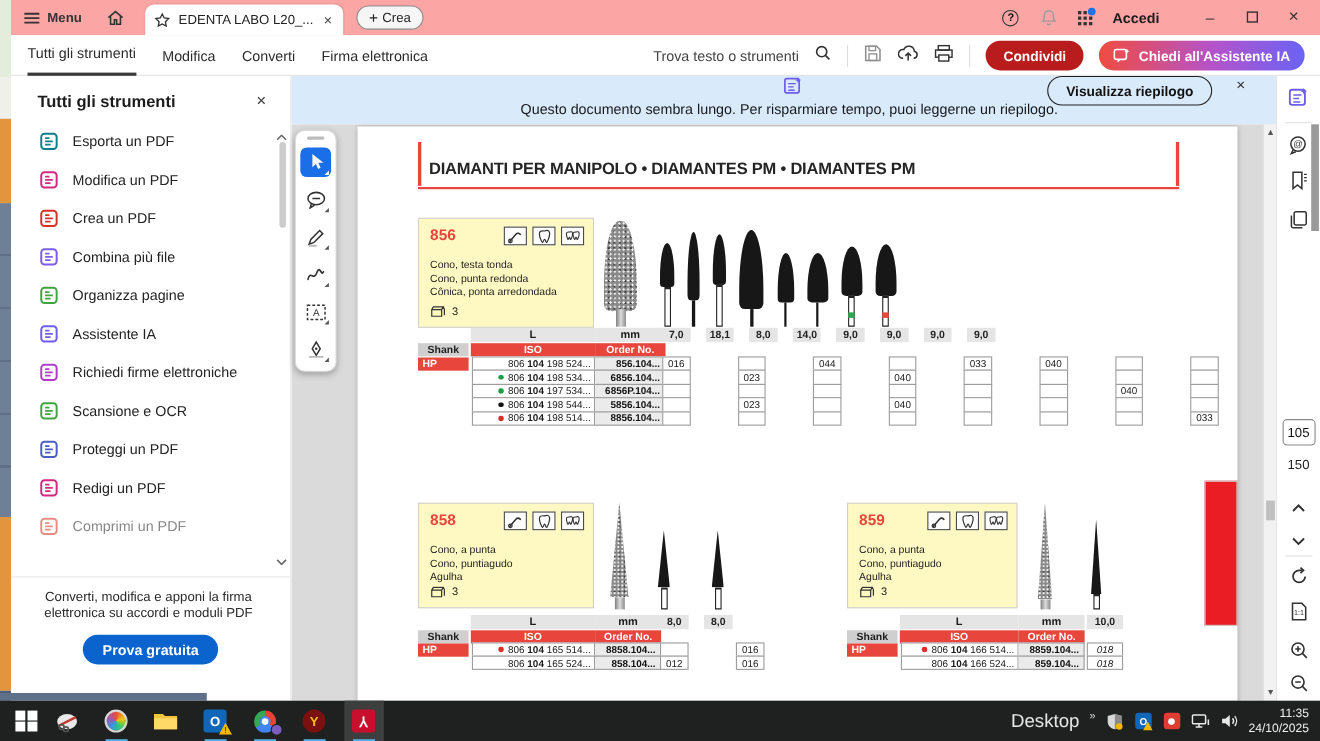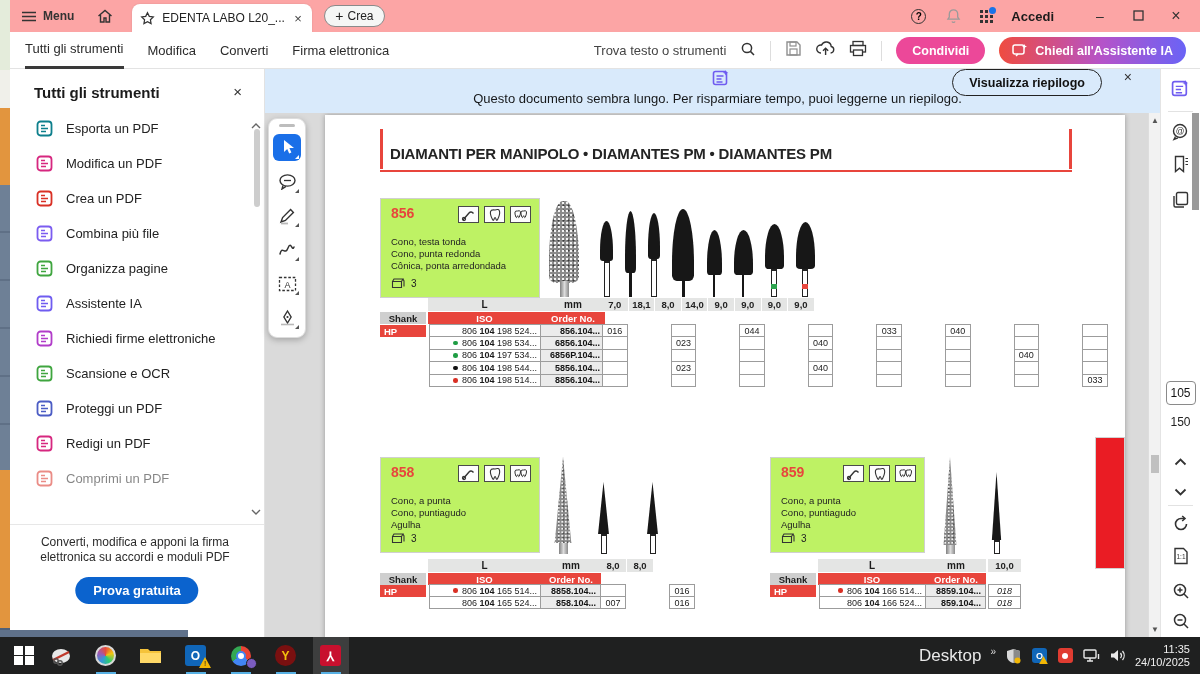--- a/index.html
+++ b/index.html
@@ -27,21 +27,21 @@
   .winctl { font-size:14px; color:#333; width:20px; text-align:center; }
 
   
   #menubar { position:absolute; left:10px; top:32px; right:0; height:37px; background:#fff; border-bottom:1px solid #e3e3e3; display:flex; align-items:center; }
   .mb-item { font-size:13px; color:#2b2b2b; margin-left:24px; height:37px; display:flex; align-items:center; }
   .mb-item.first { margin-left:15px; }
   .mb-item.active { border-bottom:3px solid #3a3a3a; font-weight:normal; }
   .mb-right { position:absolute; right:0; top:0; height:37px; display:flex; align-items:center; gap:14px; padding-right:14px; }
   .search-lbl { font-size:13px; color:#444; }
   .vdiv { width:1px; height:20px; background:#ddd; }
-  .condividi { height:27px; background:#ec4899; color:#fff; border-radius:14px; font-size:12.5px; font-weight:bold; display:flex; align-items:center; padding:0 16px; }
+  .condividi { height:27px; background:#b91c1c; color:#fff; border-radius:14px; font-size:12.5px; font-weight:bold; display:flex; align-items:center; padding:0 16px; }
   .assistant { height:27px; border-radius:14px; color:#fff; font-size:12.5px; font-weight:bold; display:flex; align-items:center; gap:7px; padding:0 13px;
     background:linear-gradient(90deg,#ef4c40 0%,#b553c9 55%,#6a63f6 100%); }
 
   
   #sidebar { position:absolute; left:10px; top:69px; width:255px; bottom:37px; background:#fff; border-right:1px solid #e2e2e2; z-index:4; }
   .sb-title { position:absolute; left:24px; top:15px; font-size:15px; font-weight:bold; color:#1b1b1b; }
   .sb-close { position:absolute; right:22px; top:14px; font-size:15px; color:#333; }
   #toolitems { position:absolute; left:0; top:42px; right:12px; height:412px; overflow:hidden; }
   .tool-row { height:35px; display:flex; align-items:center; padding-left:26px; gap:13px; }
   .tool-row span.lbl { font-size:13px; color:#222; }
@@ -62,21 +62,21 @@
 
   
   #docarea { position:absolute; left:265px; top:113px; width:895px; bottom:37px; background:#dadada; overflow:hidden; }
   #page { position:absolute; left:60px; top:2px; width:800px; height:560px; background:#fff; box-shadow:0 0 5px rgba(0,0,0,.3); }
 
   .ptitle-bar { position:absolute; width:3px; height:40px; background:#e8453c; }
   .ptitle { position:absolute; left:65px; top:30px; font-size:15px; font-weight:bold; color:#242424; letter-spacing:-0.2px; white-space:nowrap; }
   .ptitle-underline { position:absolute; left:55px; top:55px; width:692px; height:2px; background:#e8453c; }
 
   .prod { position:absolute; left:0; top:0; width:100%; height:100%; }
-  .infobox { position:absolute; background:#bef264; border:1px solid #d0d0d0; }
+  .infobox { position:absolute; background:#fef9c3; border:1px solid #d0d0d0; }
   .pcode { position:absolute; left:10px; top:6px; font-size:14px; font-weight:bold; color:#e8453c; }
   .picons { position:absolute; right:8px; top:7px; display:flex; gap:5px; }
   .picon { width:21px; height:17px; border:1px solid #4a4a4a; background:#fdfdfd; display:flex; align-items:center; justify-content:center; }
   .pdesc { position:absolute; left:10px; top:37px; }
   .pdesc-line { display:block; font-size:9.5px; line-height:12px; color:#222; }
   .pqty { position:absolute; left:10px; bottom:8px; display:flex; align-items:center; gap:6px; font-size:10px; color:#222; }
 
   .photo-dome { position:absolute; width:30px; height:82px; background:#8b8b8b;
     background-image:radial-gradient(#f2f2f2 .8px,transparent 1px),radial-gradient(#3b3b3b .9px,transparent 1.1px);
     background-size:4px 4px,5px 5px; background-position:0 0,2px 2px;
@@ -88,21 +88,21 @@
   .photo-shaft { position:absolute; width:9px; background:linear-gradient(90deg,#808080,#dcdcdc 50%,#8a8a8a); }
 
   .sils { position:absolute; display:flex; justify-content:space-between; align-items:flex-end; }
   .silcol { display:flex; flex-direction:column; align-items:center; }
   .cone.dome { background:#171717; border-radius:50% 50% 22% 22% / 75% 75% 8% 8%; }
   .cone.needle { background:#171717; clip-path:polygon(50% 0,92% 100%,8% 100%); }
   .stem { width:2.5px; background:#171717; position:relative; }
   .stem.outline { width:6px; background:#fff; border:1px solid #222; border-top:2.5px solid #222; }
   .band { position:absolute; left:-1px; right:-1px; height:5px; top:52%; }
 
-  .sizerow { position:absolute; display:flex; gap:1px; }
+  .sizerow { position:absolute; display:flex; gap:14px; }
   .sizecell { width:var(--cw); height:13px; background:#e4e5e4; font-size:9.5px; font-weight:bold; color:#222; display:flex; align-items:center; justify-content:center; }
   .cellhdr { position:absolute; height:13px; background:#e4e5e4; font-size:10px; font-weight:bold; color:#1c1c1c; display:flex; align-items:center; justify-content:center; }
   .redhdr { position:absolute; height:12px; background:#e8453c; color:#fff; font-size:9.5px; font-weight:bold; display:flex; align-items:center; justify-content:center; }
   .shankhdr { position:absolute; height:12px; background:#cfcfcf; font-size:9.5px; font-weight:bold; color:#1c1c1c; display:flex; align-items:center; justify-content:center; }
   .hpcell { position:absolute; height:12px; background:#e8453c; color:#fff; font-size:9.5px; font-weight:bold; display:flex; align-items:center; padding-left:4px; }
 
   .isorows { position:absolute; }
   .isorow { display:flex; height:var(--rh); }
   .isocell { width:var(--isoW); border:1px solid #9c9c9c; margin-top:-1px; background:#fff; display:flex; align-items:center; justify-content:flex-end; font-size:9px; color:#1a1a1a; padding-right:3px; white-space:nowrap; }
   .isocell b { font-weight:bold; }
@@ -662,21 +662,21 @@
               </div>
               <div class="ordercell">858.104...</div>
             </div>
           </div>
         <div class="grid" style="left:276px;top:470px;">
             <div class="grid-row">
               <div class="gridcell"></div>
               <div class="gridcell">016</div>
             </div>
             <div class="grid-row">
-              <div class="gridcell">007</div>
+              <div class="gridcell">012</div>
               <div class="gridcell">016</div>
             </div>
           </div>
       </div>
 
       <div class="prod" id="prod2" style="--cw:33px;--isoW:107px;--ordW:60px;--rh:12px;">
         <div class="infobox" style="left:445px;top:342px;width:155px;height:96px;">
             <div class="pcode">859</div>
             <div class="picons">
               <span class="picon">

